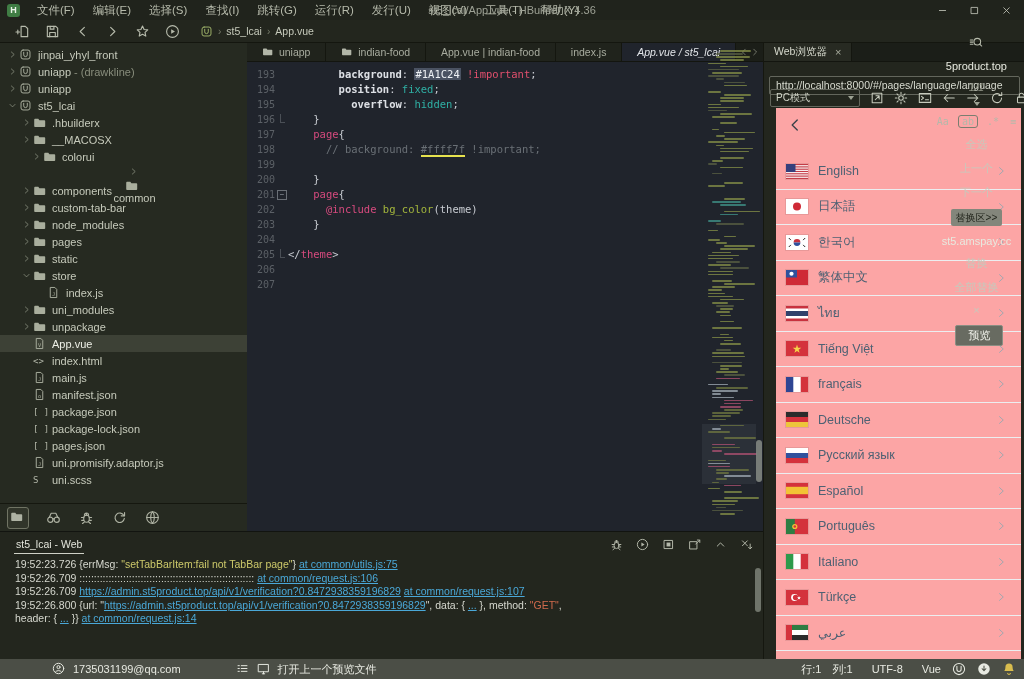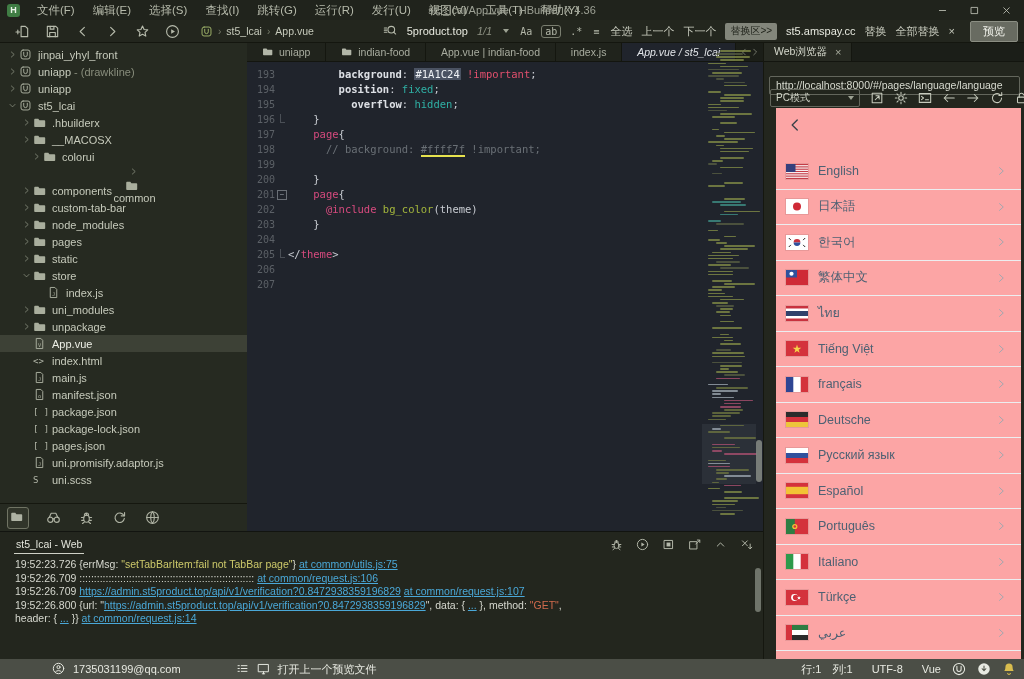--- a/index.html
+++ b/index.html
@@ -16,21 +16,21 @@
   .win-title{position:absolute;left:50%;transform:translateX(-50%);color:#9da195;font-size:11px;white-space:nowrap;}
   .win-controls{position:absolute;right:2px;top:0;height:20px;display:flex;}
   .win-btn{width:32px;height:20px;display:flex;align-items:center;justify-content:center;color:#c3c6ba;}
 
   
   .toolbar{position:absolute;left:0;top:20px;width:100%;height:22px;background:#23261e;border-bottom:1px solid #14160f;display:flex;align-items:center;z-index:4;}
   .tb-ic{width:15px;height:15px;margin-left:15px;color:#b7bbac;flex:none;}
   .breadcrumb{display:flex;align-items:center;margin-left:20px;font-size:10.5px;color:#c6cabb;gap:5px;}
   .bc-sep{color:#767b6b;font-size:10px;}
   .bc-proj-ic{width:13px;height:13px;color:#9fb36a;}
-  .findbar{position:absolute;right:6px;top:0;height:22px;display:flex;align-items:center;gap:9px;font-size:11px;color:#c3c6ba;}
+  .findbar{position:absolute;right:6px;top:16px;height:22px;display:flex;align-items:center;gap:9px;font-size:11px;color:#c3c6ba;flex-direction:column;}
   .find-query,.replace-query{color:#e7e9df;font-size:11px;}
   .find-count{font-style:italic;color:#8e9284;}
   .caret-dn{width:0;height:0;border-left:3.5px solid transparent;border-right:3.5px solid transparent;border-top:4px solid #9da293;display:inline-block;margin-left:2px;}
   .find-opt{font-size:10px;color:#b4b8aa;padding:0 2px;}
   .find-opt.boxed{border:1px solid #7a7e70;border-radius:3px;padding:0 3px;}
   .find-btn{color:#c6c9bc;white-space:nowrap;}
   .replace-zone{background:#83867b;color:#23261d;font-size:10px;padding:1.5px 5px;border-radius:2px;white-space:nowrap;}
   .preview-btn{background:#686b61;border:1px solid #8b8e83;color:#f2f3ec;padding:2px 12px;border-radius:2px;font-size:11px;margin-left:6px;}
 
   

